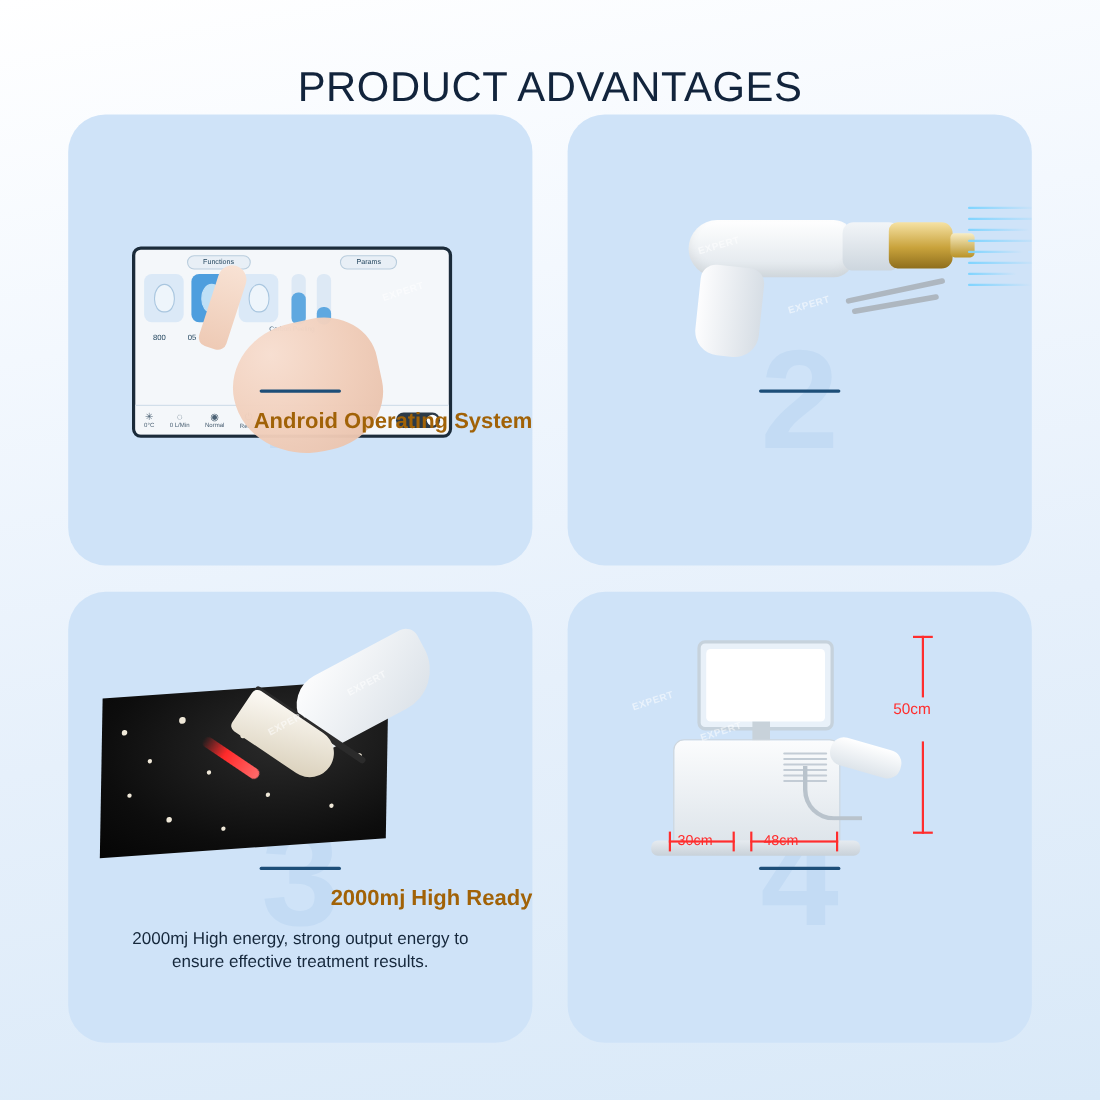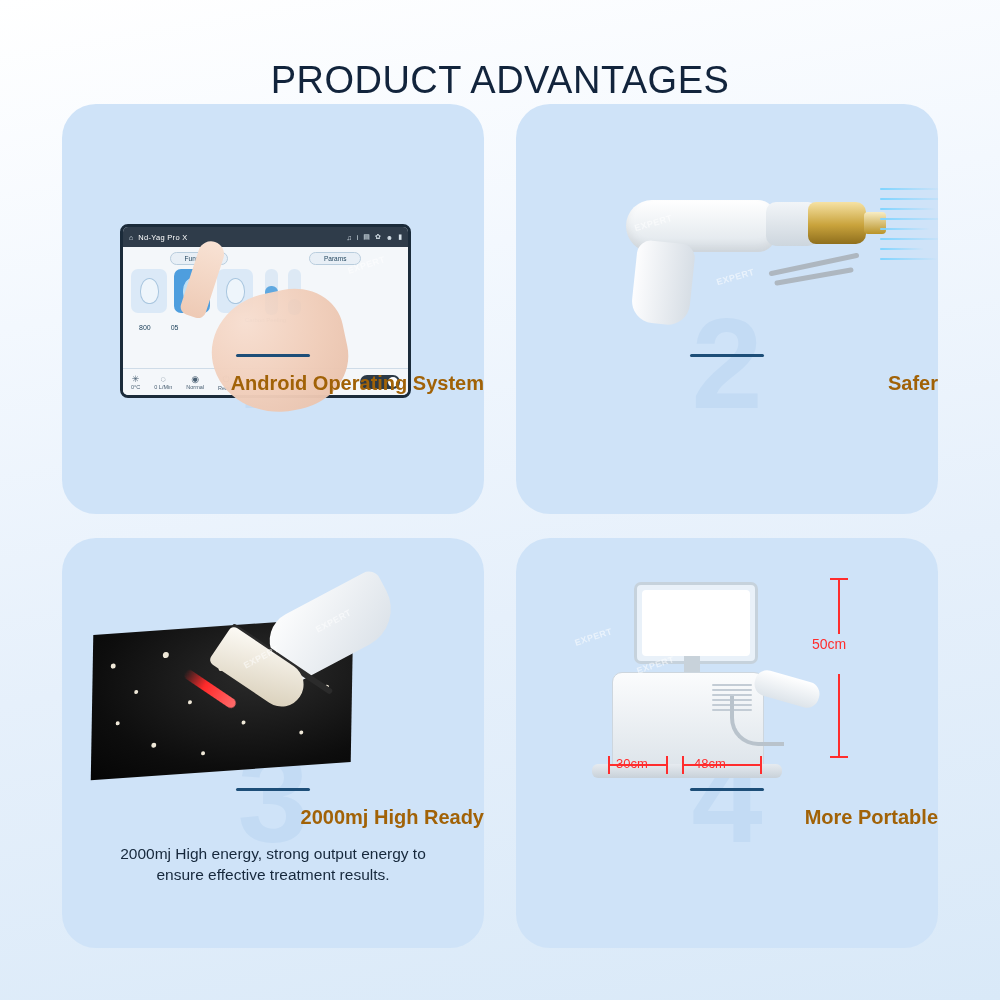--- a/index.html
+++ b/index.html
@@ -313,31 +313,20 @@
 <body>
 
 <h1 class="page-title">PRODUCT ADVANTAGES</h1>
 
 <div class="grid">
 
   <div class="card">
     <div class="ghost-number">1</div>
     <div class="media">
       <div class="tablet">
-        <div class="tablet-bar">
-          <span class="ic">⌂</span>
-          <span class="ttl">Nd-Yag Pro X</span>
-          <span class="spacer"></span>
-          <span class="ic">♫</span>
-          <span class="ic">i</span>
-          <span class="ic">▤</span>
-          <span class="ic">✿</span>
-          <span class="ic">☻</span>
-          <span class="ic">▮</span>
-        </div>
         <div class="tablet-sub">
           <div class="pill">Functions</div>
           <div class="pill">Params</div>
         </div>
         <div class="tablet-body">
           <div class="fn-area">
             <div class="fn-tile">
                 <div class="head-shape"></div>
               </div>
             <div class="fn-tile active">
@@ -394,21 +383,20 @@
           <i style="top:36px;width:68px"></i>
         <i style="top:46px;width:50px"></i>
           <i style="top:56px;width:64px"></i>
         <i style="top:66px;width:44px"></i>
           <i style="top:76px;width:58px"></i>
       </div>
       <span class="wm" style="left:118px;top:96px;transform:rotate(-16deg);">EXPERT</span>
       <span class="wm" style="left:200px;top:150px;transform:rotate(-16deg);">EXPERT</span>
     </div>
     <div class="divider"></div>
-    <div class="card-title">Safer</div>
   </div>
 
   <div class="card">
     <div class="ghost-number">3</div>
     <div class="media">
       <div class="photo">
         <span class="sparkle" style="left:18px;top:30px;width:5px;height:5px"></span>
         <span class="sparkle" style="left:42px;top:58px;width:4px;height:4px"></span>
         <span class="sparkle" style="left:70px;top:22px;width:6px;height:6px"></span>
         <span class="sparkle" style="left:96px;top:72px;width:4px;height:4px"></span>
@@ -462,16 +450,15 @@
       <div class="dim-h" style="left:92px;width:60px;"></div>
       <div class="dim" style="left:100px;top:200px;font-size:13px;">30cm</div>
 
       <div class="dim-h" style="left:166px;width:80px;"></div>
       <div class="dim" style="left:178px;top:200px;font-size:13px;">48cm</div>
 
       <span class="wm" style="left:58px;top:76px;transform:rotate(-18deg);">EXPERT</span>
       <span class="wm" style="left:120px;top:104px;transform:rotate(-18deg);">EXPERT</span>
     </div>
     <div class="divider"></div>
-    <div class="card-title">More Portable</div>
   </div>
 
 </div>
 
 </body></html>

